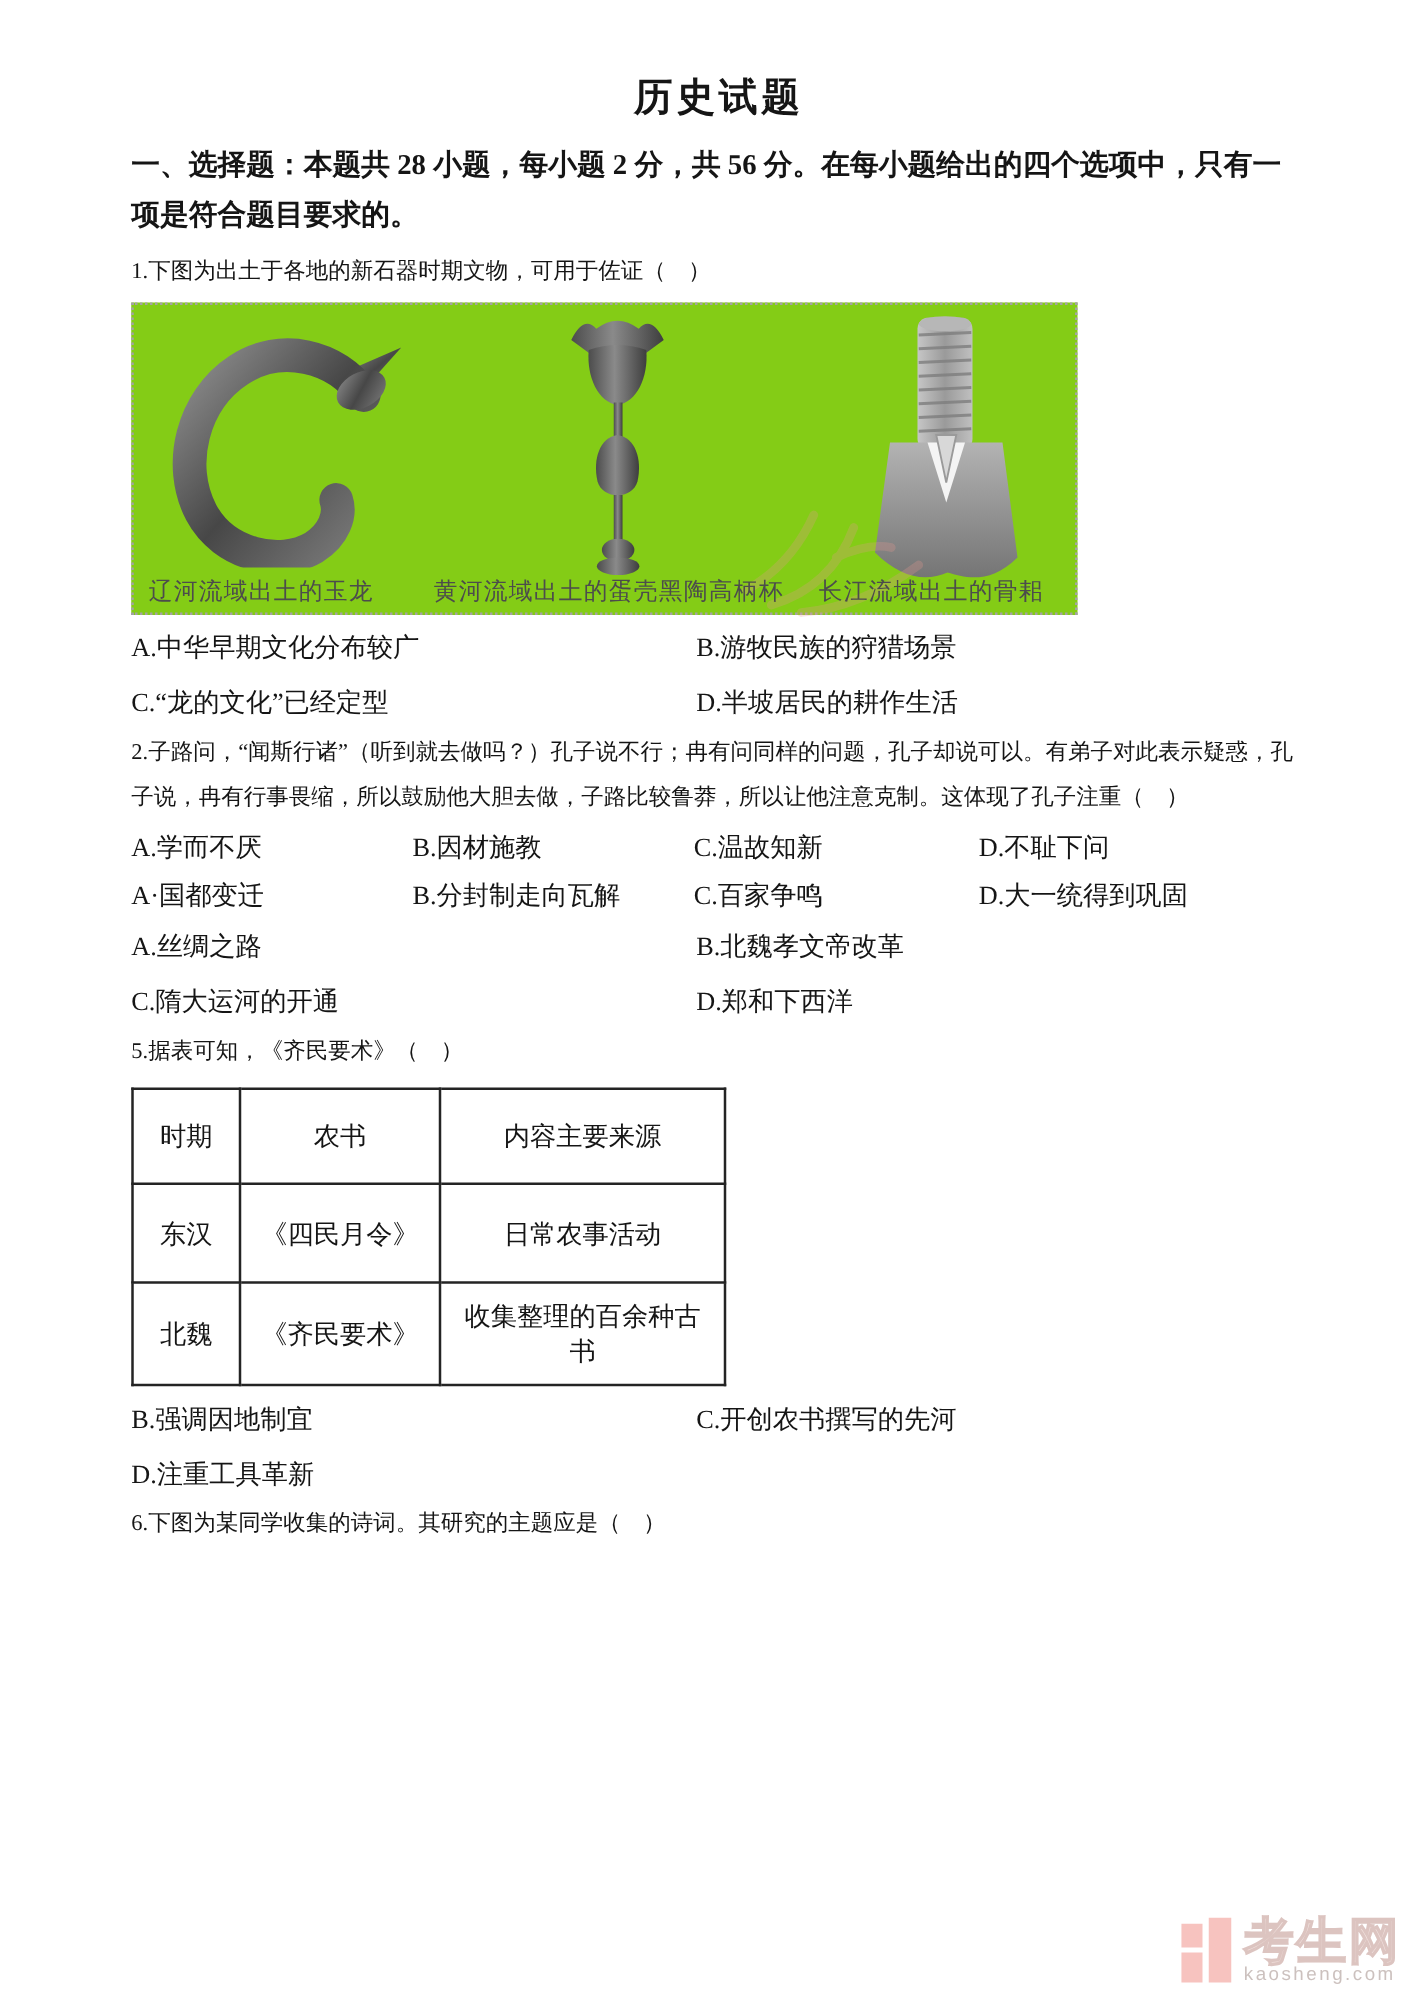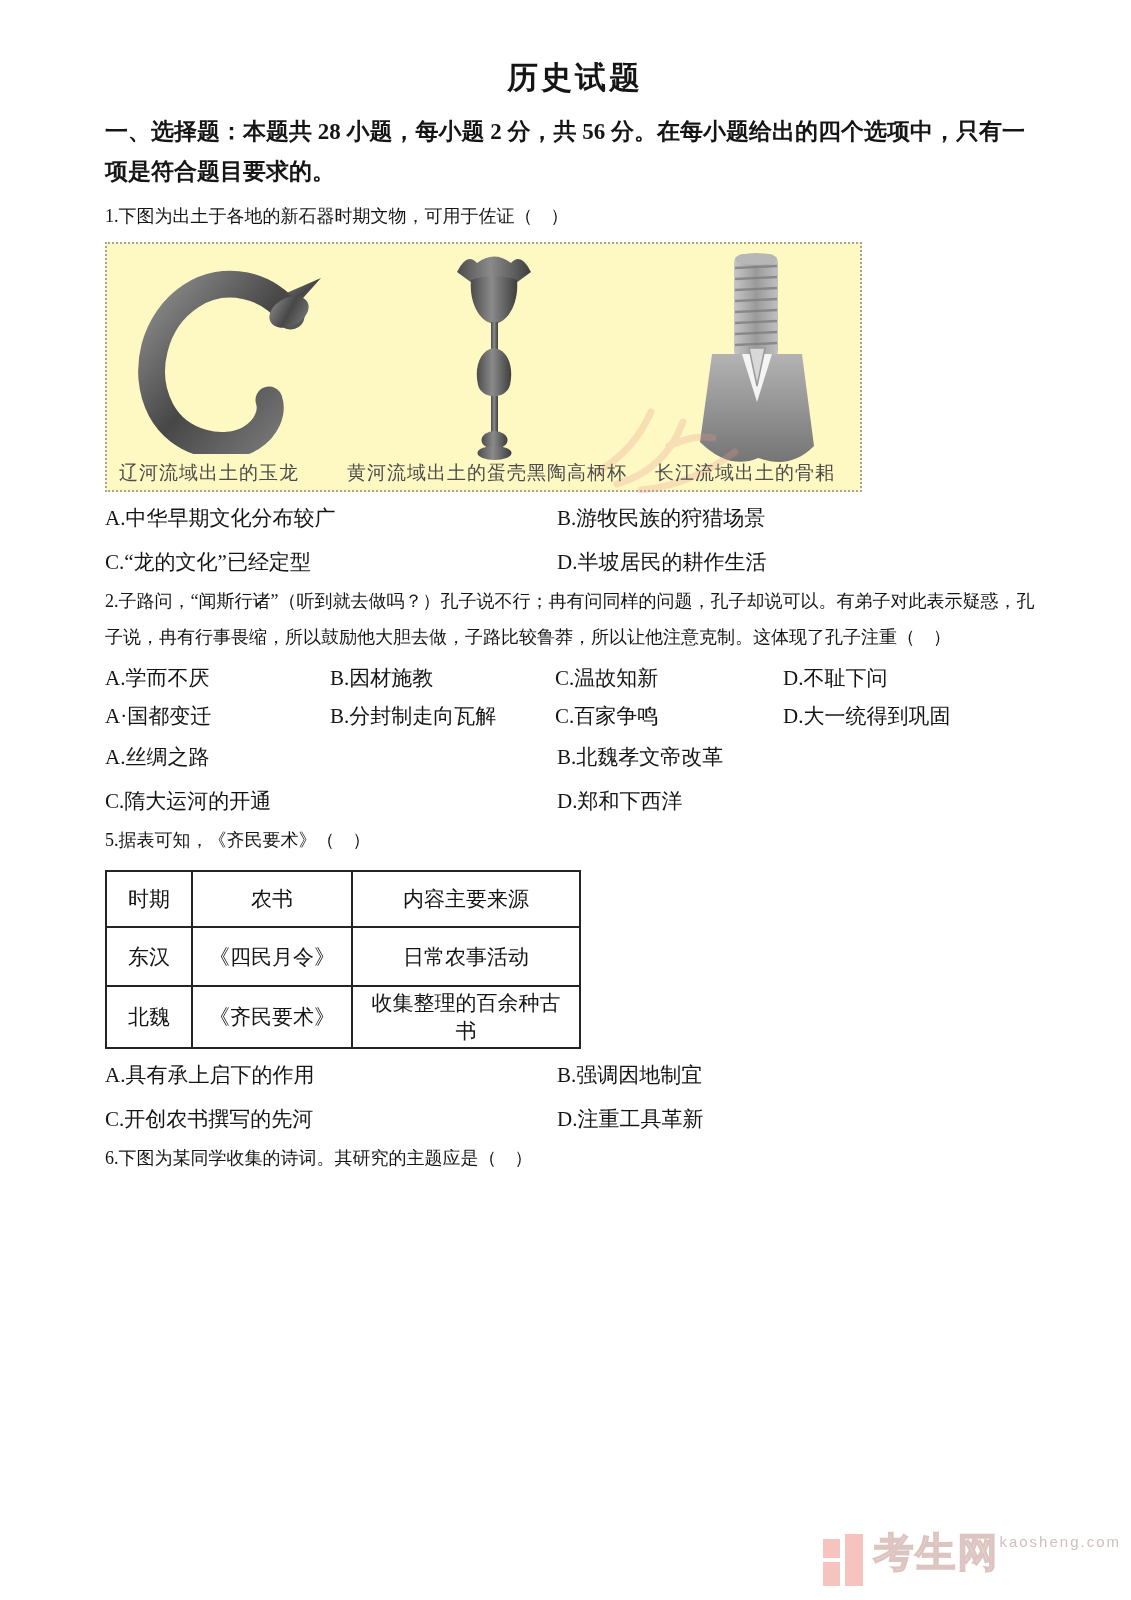--- a/index.html
+++ b/index.html
@@ -5,42 +5,42 @@
   html,body{margin:0;padding:0;}
   body{
     width:1131px;height:1600px;position:relative;overflow:hidden;
     background:#ffffff;color:#151515;
     font-family:"Liberation Serif","DejaVu Serif",serif;
   }
   .content{position:absolute;left:105px;top:0;width:940px;}
   .title{margin:58px 0 0;text-align:center;font-size:31px;font-weight:700;letter-spacing:3px;line-height:40px;}
   .section-head{margin:14px 0 0;font-size:23px;font-weight:700;line-height:40px;}
   .stem{margin:6px 0 0;font-size:18px;line-height:36px;}
-  .figure-box{margin-top:8px;width:753px;height:246px;position:relative;border:2px dotted #a3a3a3;background:#fef9c3;}
+  .figure-box{margin-top:8px;width:753px;height:246px;position:relative;border:2px dotted #a3a3a3;background:#84cc16;}
   .art{position:absolute;}
   .art1{left:22px;top:10px;}
   .art2{left:340px;top:6px;}
   .art3{left:575px;top:8px;}
   .stamp{position:absolute;left:478px;top:150px;opacity:.85;}
   .captions{position:absolute;left:0;bottom:4px;width:100%;font-size:19px;color:#4c4c4c;letter-spacing:1px;}
   .cap{position:absolute;bottom:0;white-space:nowrap;}
   .cap1{left:12px;}
   .cap2{left:240px;}
   .cap3{left:548px;}
   .opts2{margin-top:12px;display:grid;grid-template-columns:452px auto;row-gap:15px;font-size:21px;line-height:29px;}
   .opts4{margin-top:9px;display:grid;grid-template-columns:225px 225px 228px auto;font-size:21px;line-height:29px;}
   .qtable{margin-top:12px;border-collapse:collapse;}
-  .qtable th,.qtable td{border:2px solid #242424;text-align:center;font-size:21px;font-weight:400;padding:2px 10px;}
+  .qtable th,.qtable td{border:2px solid #242424;text-align:center;font-size:21px;font-weight:400;padding:12px 10px;}
   .qtable th{height:50px;}
   .qtable td{height:53px;}
   .col-period{width:64px;}
   .col-book{width:138px;}
   .col-source{width:206px;}
   .sitemark{position:absolute;right:10px;bottom:12px;display:flex;align-items:flex-start;gap:8px;}
-  .sitetext{display:flex;}
+  .sitetext{display:flex;flex-direction:column;}
   .site-name{
     font-size:40px;font-weight:700;line-height:38px;letter-spacing:2px;
     color:#f3e4e1;-webkit-text-stroke:1.4px #dcc4c0;
     font-family:"Liberation Serif","DejaVu Serif",serif;
   }
   .site-url{font-size:15px;line-height:16px;letter-spacing:2px;color:#ccc1be;font-family:"Liberation Sans","DejaVu Sans",sans-serif;}
 </style>
 </head>
 <body>
 
@@ -178,21 +178,20 @@
     </tr>
     <tr>
       <td>北魏</td>
       <td>《齐民要术》</td>
       <td>收集整理的百余种古书</td>
     </tr>
   </tbody>
     </table>
 
   <div class="opts2">
-    <span>A.具有承上启下的作用</span>
     <span>B.强调因地制宜</span>
     <span>C.开创农书撰写的先河</span>
     <span>D.注重工具革新</span>
   </div>
 
   <p class="stem">6.下图为某同学收集的诗词。其研究的主题应是（　）</p>
 
 </div>
 
 <div class="sitemark">

